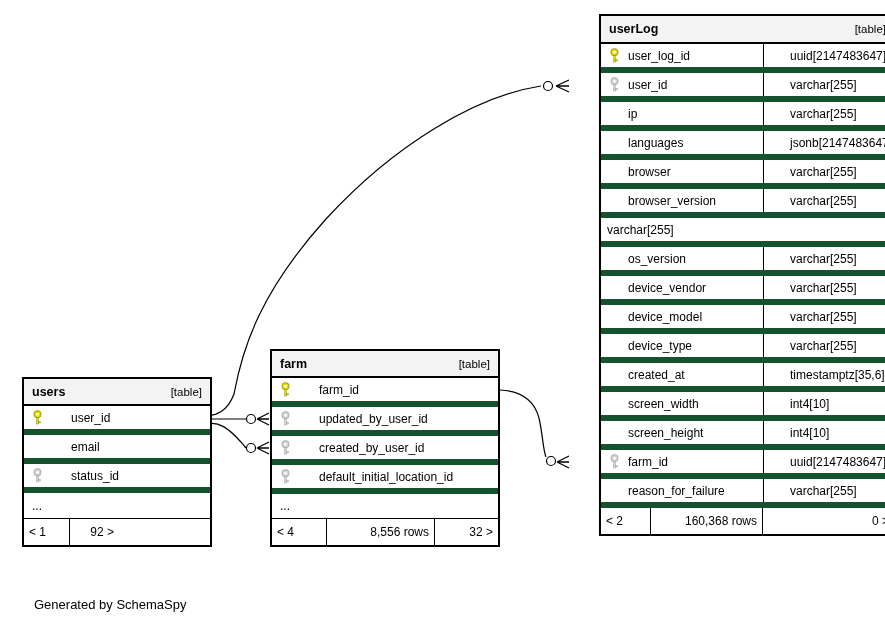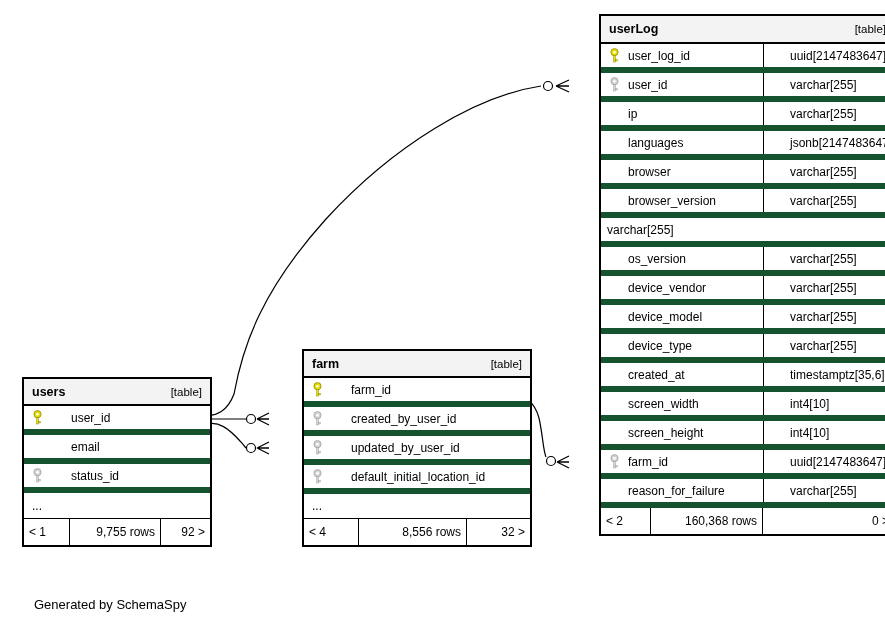--- a/index.html
+++ b/index.html
@@ -30,21 +30,21 @@
   .cname{margin-left:6px;font-size:12px;white-space:nowrap;}
   .name-cell{height:100%;display:flex;align-items:center;border-right:1px solid #000;
     box-sizing:border-box;flex:0 0 163px;}
   .type-cell{flex:1;padding-left:6px;font-size:12px;white-space:nowrap;}
   .tbl-footer{height:26px;display:flex;box-sizing:border-box;font-size:12px;}
   .fcell{display:flex;align-items:center;padding:0 5px;box-sizing:border-box;height:100%;}
   .fcell.sep{border-right:1px solid #000;}
   .fcell.right{justify-content:flex-end;}
 
   #users-table{left:14px;top:377px;width:190px;margin-left:8px;}
-  #farm-table{left:270px;top:349px;width:230px;margin-left:32px;}
+  #farm-table{left:270px;top:349px;width:230px;}
   #userlog-table{left:599px;top:14px;width:297px;}
   #userlog-table .tbl-header{height:28px;}
 
   #generated-note{position:absolute;left:20px;top:597px;font-size:13px;margin-left:14px;}
 
   .key-pk .khead{fill:#e4de00;stroke:#8f8a00;stroke-width:0.8;}
   .key-pk .kstem{fill:#e4de00;stroke:#8f8a00;stroke-width:0.5;}
   .key-fk .khead{fill:#d4d4d4;stroke:#9e9e9e;stroke-width:0.8;}
   .key-fk .kstem{fill:#d4d4d4;stroke:#9e9e9e;stroke-width:0.5;}
   .khole{fill:#ffffff;}
@@ -106,21 +106,20 @@
           <circle class="khole" cx="6.5" cy="4.2" r="1.3"></circle>
           <rect class="kstem" x="5.7" y="7.6" width="1.6" height="6.4"></rect>
           <rect class="kstem" x="7.3" y="11.6" width="2" height="1.4"></rect>
         </svg>
       </span>
     <span class="cname">status_id</span>
   </div>
   <div class="row-ellipsis">...</div>
   <div class="tbl-footer">
     <div class="fcell sep" style="width:46px;">&lt; 1</div>
-    <div class="fcell sep right" style="flex:1;">9,755 rows</div>
     <div class="fcell right" style="width:49px;">92 &gt;</div>
   </div>
 </div>
 
 <div class="tbl" id="farm-table">
   <div class="tbl-header">
     <span class="tbl-name">farm</span>
     <span class="tbl-badge">[table]</span>
   </div>
   <div class="row">
@@ -136,32 +135,32 @@
   </div>
   <div class="row">
     <span class="keyslot">
         <svg class="key-fk" width="13" height="15" viewBox="0 0 13 15">
           <circle class="khead" cx="6.5" cy="4.2" r="3.6"></circle>
           <circle class="khole" cx="6.5" cy="4.2" r="1.3"></circle>
           <rect class="kstem" x="5.7" y="7.6" width="1.6" height="6.4"></rect>
           <rect class="kstem" x="7.3" y="11.6" width="2" height="1.4"></rect>
         </svg>
       </span>
+    <span class="cname">updated_by_user_id</span>
+  </div>
+  <div class="row">
+    <span class="keyslot">
+        <svg class="key-fk" width="13" height="15" viewBox="0 0 13 15">
+          <circle class="khead" cx="6.5" cy="4.2" r="3.6"></circle>
+          <circle class="khole" cx="6.5" cy="4.2" r="1.3"></circle>
+          <rect class="kstem" x="5.7" y="7.6" width="1.6" height="6.4"></rect>
+          <rect class="kstem" x="7.3" y="11.6" width="2" height="1.4"></rect>
+        </svg>
+      </span>
     <span class="cname">created_by_user_id</span>
-  </div>
-  <div class="row">
-    <span class="keyslot">
-        <svg class="key-fk" width="13" height="15" viewBox="0 0 13 15">
-          <circle class="khead" cx="6.5" cy="4.2" r="3.6"></circle>
-          <circle class="khole" cx="6.5" cy="4.2" r="1.3"></circle>
-          <rect class="kstem" x="5.7" y="7.6" width="1.6" height="6.4"></rect>
-          <rect class="kstem" x="7.3" y="11.6" width="2" height="1.4"></rect>
-        </svg>
-      </span>
-    <span class="cname">updated_by_user_id</span>
   </div>
   <div class="row">
     <span class="keyslot">
         <svg class="key-fk" width="13" height="15" viewBox="0 0 13 15">
           <circle class="khead" cx="6.5" cy="4.2" r="3.6"></circle>
           <circle class="khole" cx="6.5" cy="4.2" r="1.3"></circle>
           <rect class="kstem" x="5.7" y="7.6" width="1.6" height="6.4"></rect>
           <rect class="kstem" x="7.3" y="11.6" width="2" height="1.4"></rect>
         </svg>
       </span>

